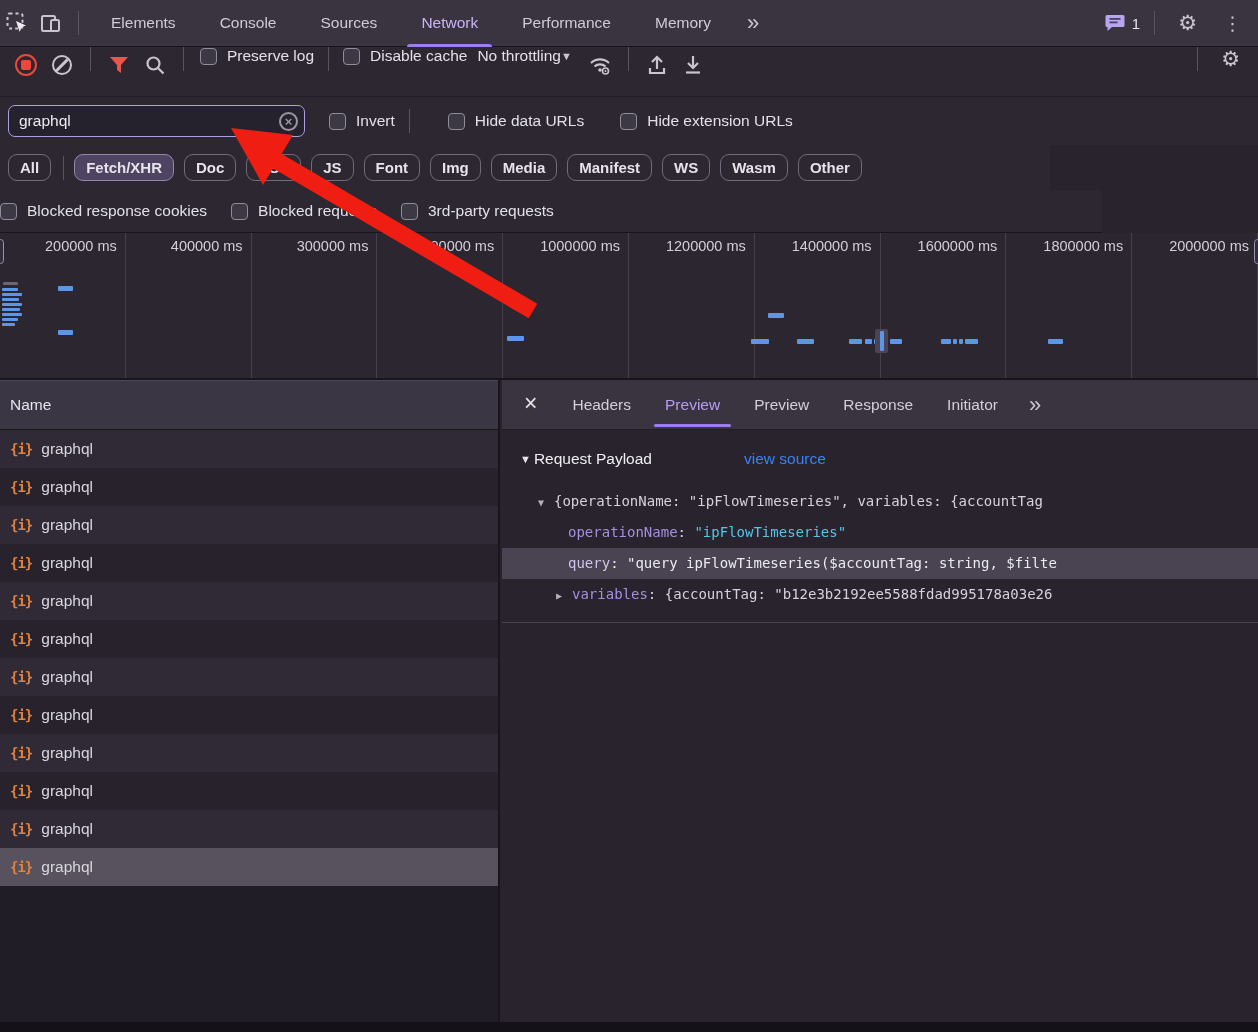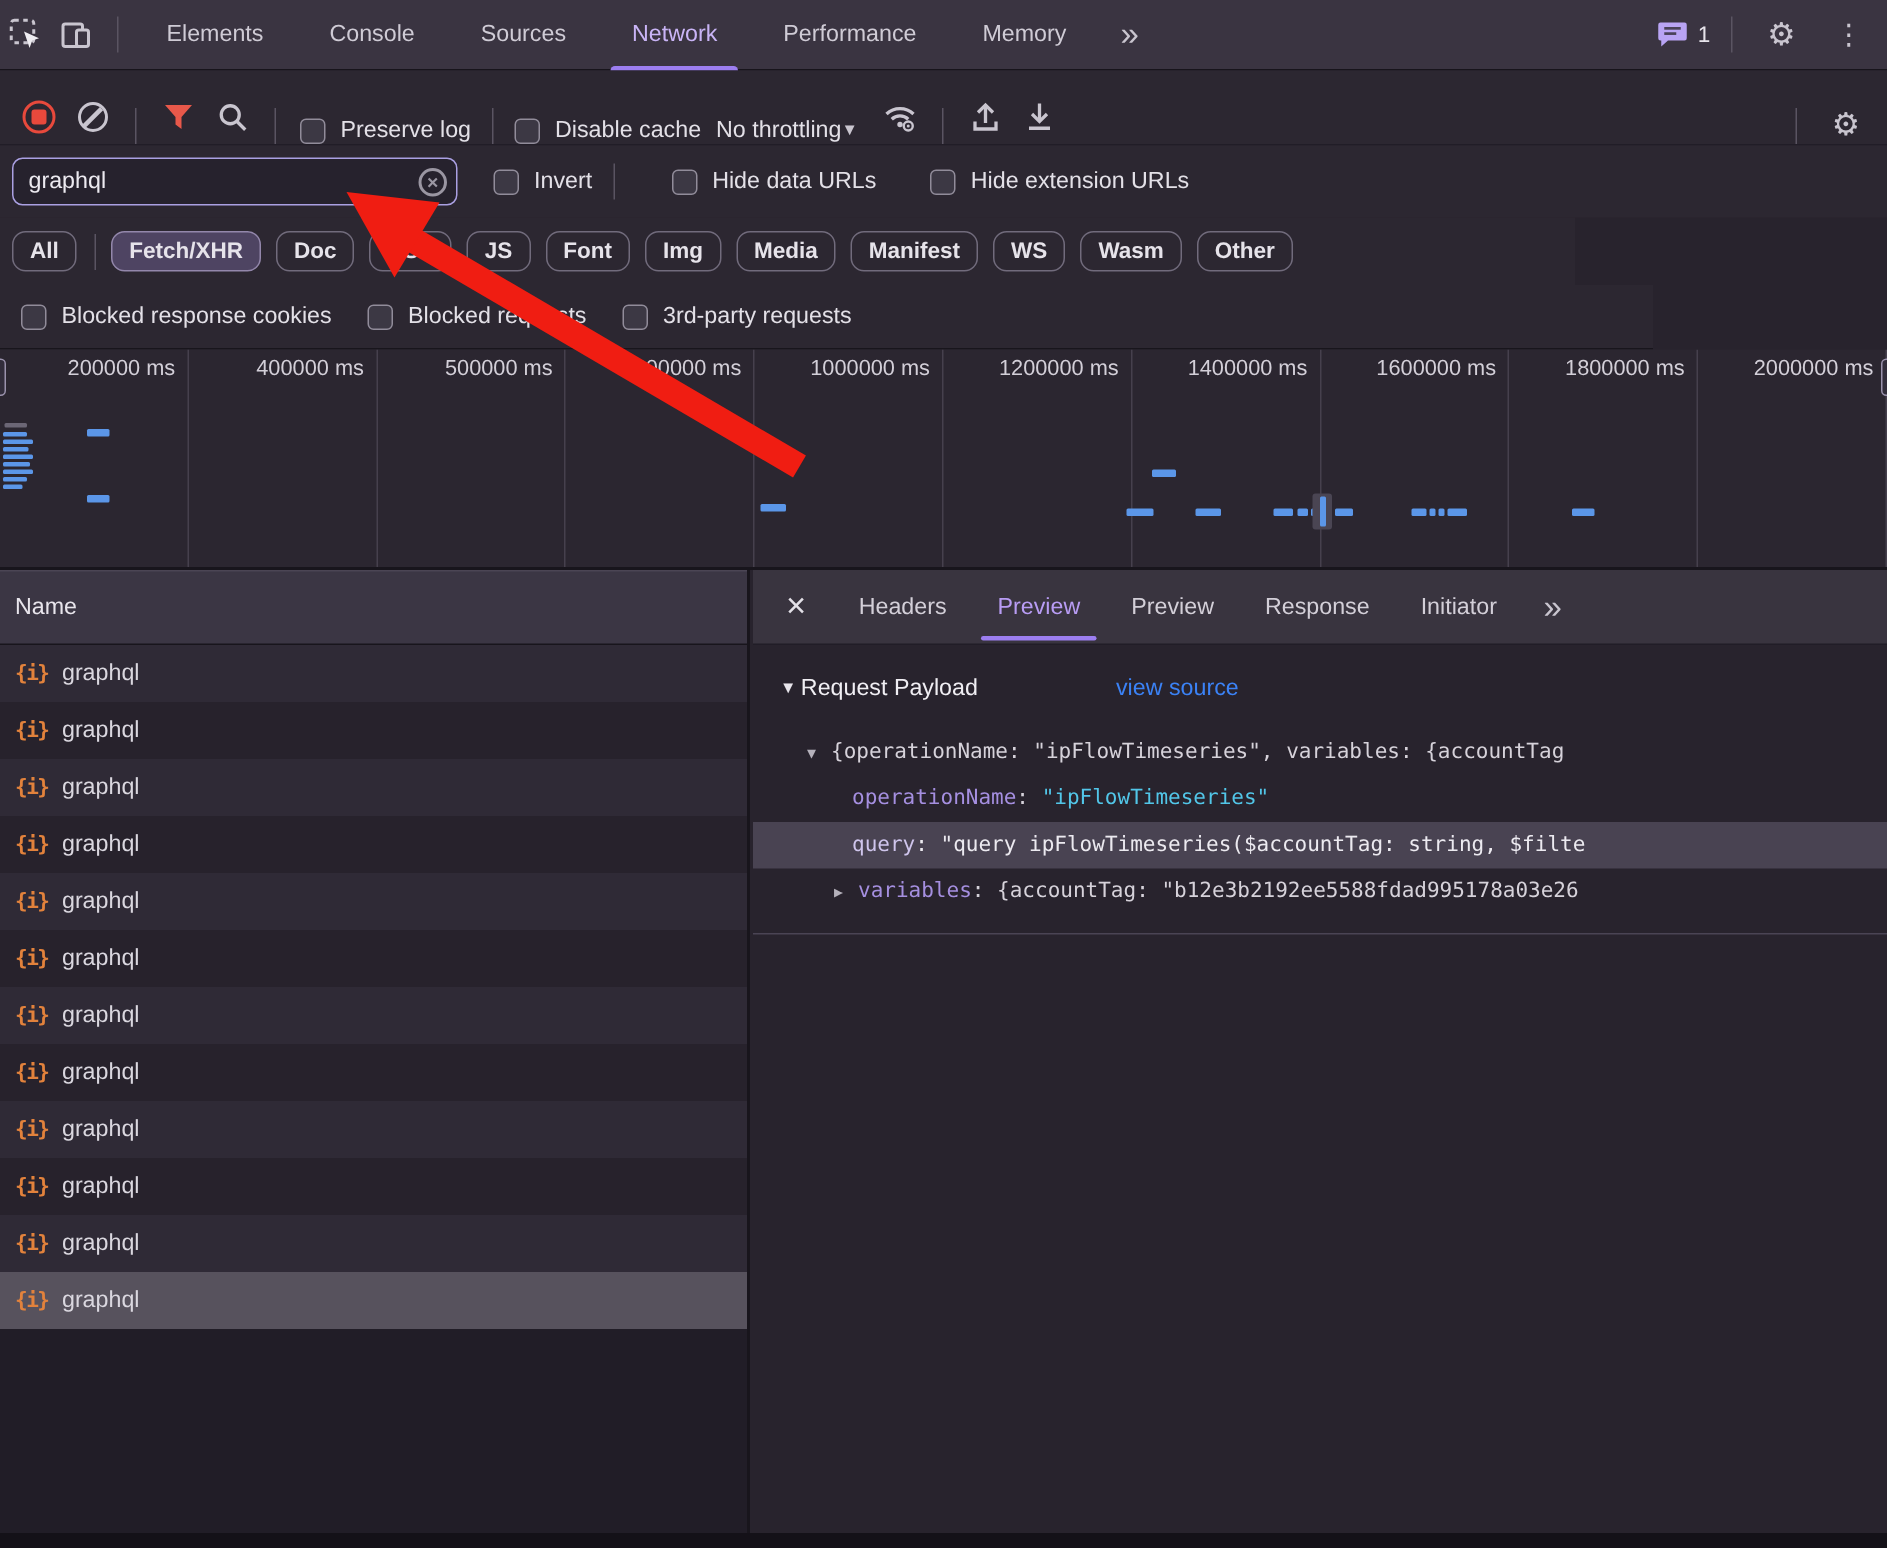--- a/index.html
+++ b/index.html
@@ -16,21 +16,21 @@
   .tab.active { color:#c9b4f6; }
   .tab.active::after { content:""; position:absolute; left:8px; right:8px; bottom:0; height:3px; background:#9c7ef0; border-radius:3px 3px 0 0; }
   .chev-more { font-size:22px; color:#c9c5cf; padding:0 14px; letter-spacing:-2px; }
   .topbar-right { margin-left:auto; display:flex; align-items:center; }
   .issues { display:flex; align-items:center; gap:7px; color:#e6e3ea; font-size:15px; padding:0 4px; }
   .gear, .kebab { font-size:21px; color:#c9c5cf; padding:0 13px; }
   .kebab { font-size:19px; padding-right:16px; }
 
   
   .nettools { position:absolute; left:0; top:47px; width:1258px; height:50px; background:#2c2731;
-              display:flex; align-items:flex-end; border-bottom:1px solid #211d27; }
+              display:flex; align-items:flex-start; border-bottom:1px solid #211d27; }
   .nettools .icon-btn { width:36px; height:36px; display:flex; align-items:center; justify-content:center; color:#c9c5cf; }
   .record-icon { width:22px; height:22px; border:2.5px solid #e8493c; border-radius:50%; display:flex; align-items:center; justify-content:center; }
   .record-icon i { width:10px; height:10px; background:#e8493c; border-radius:2px; }
   .block-icon { width:20px; height:20px; border:2.5px solid #c9c5cf; border-radius:50%; position:relative; }
   .block-icon::after { content:""; position:absolute; left:-1px; top:7px; width:17px; height:2.5px; background:#c9c5cf; transform:rotate(-45deg); }
   .cbrow { display:flex; align-items:center; gap:10px; font-size:15.5px; color:#e3e0e7; }
   .cb { width:17px; height:17px; border:1.6px solid #918c9a; border-radius:4px; background:#3c3844; flex:0 0 auto; }
   .throttle { display:flex; align-items:center; font-size:15.5px; color:#e3e0e7; padding:0 10px; }
   .throttle .caret { font-size:11px; color:#c9c5cf; }
   .nettools-right { margin-left:auto; display:flex; align-items:center; }
@@ -47,21 +47,21 @@
   
   .chipsrow { position:absolute; left:0; top:145px; width:1050px; height:45px; background:#2c2731; display:flex; align-items:center; }
   .chip { border:1.5px solid #716b7c; border-radius:9px; padding:4px 11px; font-size:15px; font-weight:bold; color:#e6e3ea;
           margin-right:10px; white-space:nowrap; }
   .chip:first-child { margin-left:8px; }
   .chip.active { background:#4e4462; border-color:#9387ab; }
   .chip-sep { width:1px; height:24px; background:#5a5462; margin:0 10px 0 2px; }
 
   
   .advrow { position:absolute; left:0; top:190px; width:1102px; height:43px; background:#2c2731;
-            display:flex; align-items:center; gap:24px; padding-left:14px; border-bottom:1px solid #18151c; }
+            display:flex; align-items:center; gap:24px; padding-left:0; border-bottom:1px solid #18151c; }
 
   
   .timeline { position:absolute; left:0; top:233px; width:1258px; height:147px; background:#2b2630; border-bottom:2px solid #18151c; overflow:hidden; }
   .tl-cols { position:absolute; inset:0; display:flex; }
   .tl-col { width:125.8px; height:100%; border-right:1px solid #46404d; font-size:14.5px; color:#d3cfd8;
             text-align:right; padding:5px 8px 0 0; white-space:nowrap; overflow:hidden; }
   .tl-bar { position:absolute; background:#5b96e8; border-radius:1px; }
   .tl-bar.gray { background:#6b6675; }
   .tl-bar.mk-bg { background:#4a4553; border-radius:2px; }
   .tl-bar.mk { background:#5b96e8; }
@@ -264,21 +264,21 @@
   <label class="cbrow">
     <span class="cb"></span>
     <span>3rd-party requests</span>
   </label>
 </div>
 
 <div class="timeline">
   <div class="tl-cols">
     <div class="tl-col">200000 ms</div>
     <div class="tl-col">400000 ms</div>
-    <div class="tl-col">500000 ms</div>
+    <div class="tl-col">300000 ms</div>
     <div class="tl-col">800000 ms</div>
     <div class="tl-col">1000000 ms</div>
     <div class="tl-col">1200000 ms</div>
     <div class="tl-col">1400000 ms</div>
     <div class="tl-col">1600000 ms</div>
     <div class="tl-col">1800000 ms</div>
     <div class="tl-col">2000000 ms</div>
   </div>
   <div style="position:absolute; inset:0;">
       <div class="tl-bar gray" style="left: 3px; top: 49px; width: 15px; height: 3px;"></div>

